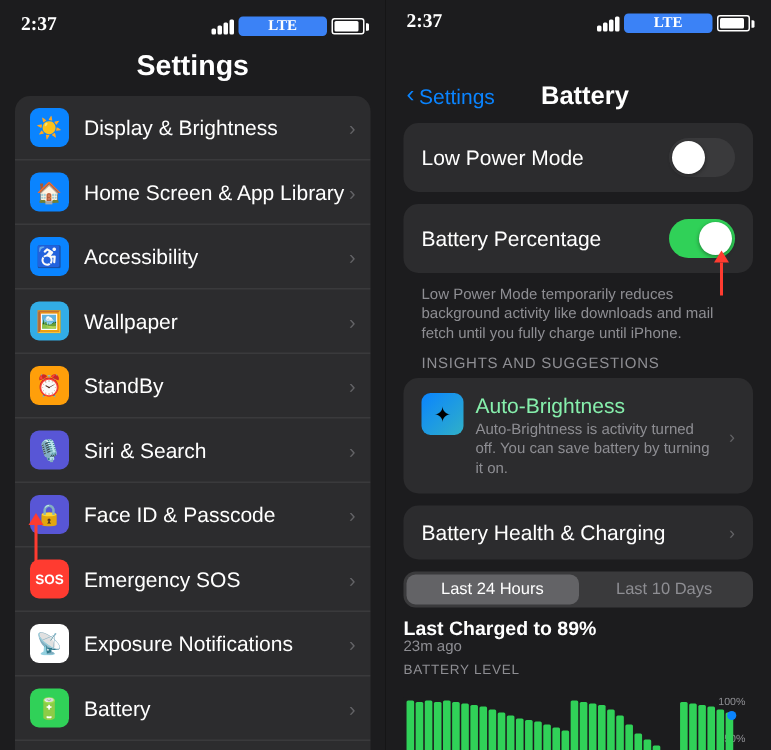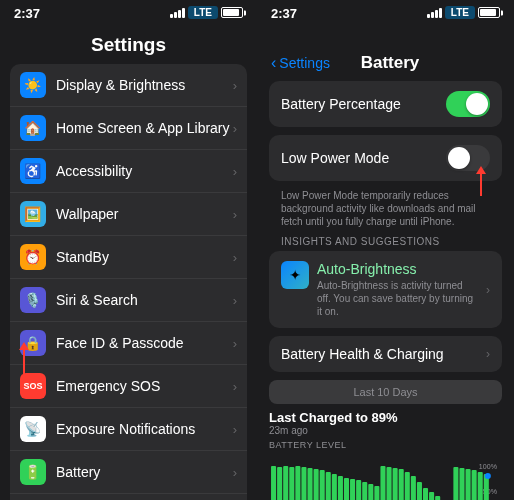--- a/index.html
+++ b/index.html
@@ -18,23 +18,24 @@
       height: 500px;
       background: #1c1c1e;
       display: flex;
       flex-direction: column;
       overflow: hidden;
     }
 
     .status-bar {
       display: flex;
       justify-content: space-between;
-      align-items: flex-start;
+      align-items: flex-end;
       padding: 6px 14px 4px;
       height: 28px;
+      font-family: Liberation Serif, serif;
     }
     .status-time {
       font-size: 13px;
       font-weight: 600;
       color: #fff;
     }
     .status-icons {
       display: flex;
       align-items: center;
       gap: 3px;
@@ -49,22 +50,22 @@
     }
     .signal-bar {
       background: #fff;
       width: 3px;
       border-radius: 1px;
     }
     .lte-badge {
       font-size: 10px;
       font-weight: 700;
       color: #fff;
-      background: #0c4a6e;
-      padding: 1px 6px;
+      background: #3b82f6;
+      padding: 1px 20px;
       border-radius: 3px;
     }
     .battery-icon {
       width: 22px;
       height: 11px;
       border: 1.5px solid #fff;
       border-radius: 2px;
       position: relative;
       display: flex;
       align-items: center;
@@ -521,29 +522,29 @@
   <div class="right-panel-inner">
 
     <div class="right-arrow-wrapper">
       <div class="right-arrow-head-up"></div>
       <div class="right-arrow-shaft"></div>
     </div>
 
     <div class="right-content">
 
       <div class="setting-row">
+        <span class="setting-row-label">Low Power Mode</span>
+        <div class="toggle off">
+          <div class="toggle-knob"></div>
+        </div>
+      </div>
+
+      <div class="setting-row">
         <span class="setting-row-label">Battery Percentage</span>
         <div class="toggle on">
-          <div class="toggle-knob"></div>
-        </div>
-      </div>
-
-      <div class="setting-row">
-        <span class="setting-row-label">Low Power Mode</span>
-        <div class="toggle off">
           <div class="toggle-knob"></div>
         </div>
       </div>
 
       <div class="low-power-note">Low Power Mode temporarily reduces background activity like downloads and mail fetch until you fully charge until iPhone.</div>
 
       <div class="section-header">INSIGHTS AND SUGGESTIONS</div>
 
       <div class="auto-brightness-card">
         <div class="auto-bright-icon">✦</div>
@@ -553,20 +554,21 @@
         </div>
         <span class="auto-bright-chevron">›</span>
       </div>
 
       <div class="battery-health-row">
         <span class="battery-health-label">Battery Health &amp; Charging</span>
         <span class="battery-health-chevron">›</span>
       </div>
 
       <div class="time-toggle">
+        <div class="time-option active">Last 24 Hours</div>
         <div class="time-option">Last 10 Days</div>
       </div>
 
       <div class="charge-info">Last Charged to 89%</div>
       <div class="charge-time">23m ago</div>
 
       <div class="battery-level-label">BATTERY LEVEL</div>
 
       <div class="battery-chart">
         <svg width="100%" height="60" viewBox="0 0 230 60" preserveAspectRatio="none">

